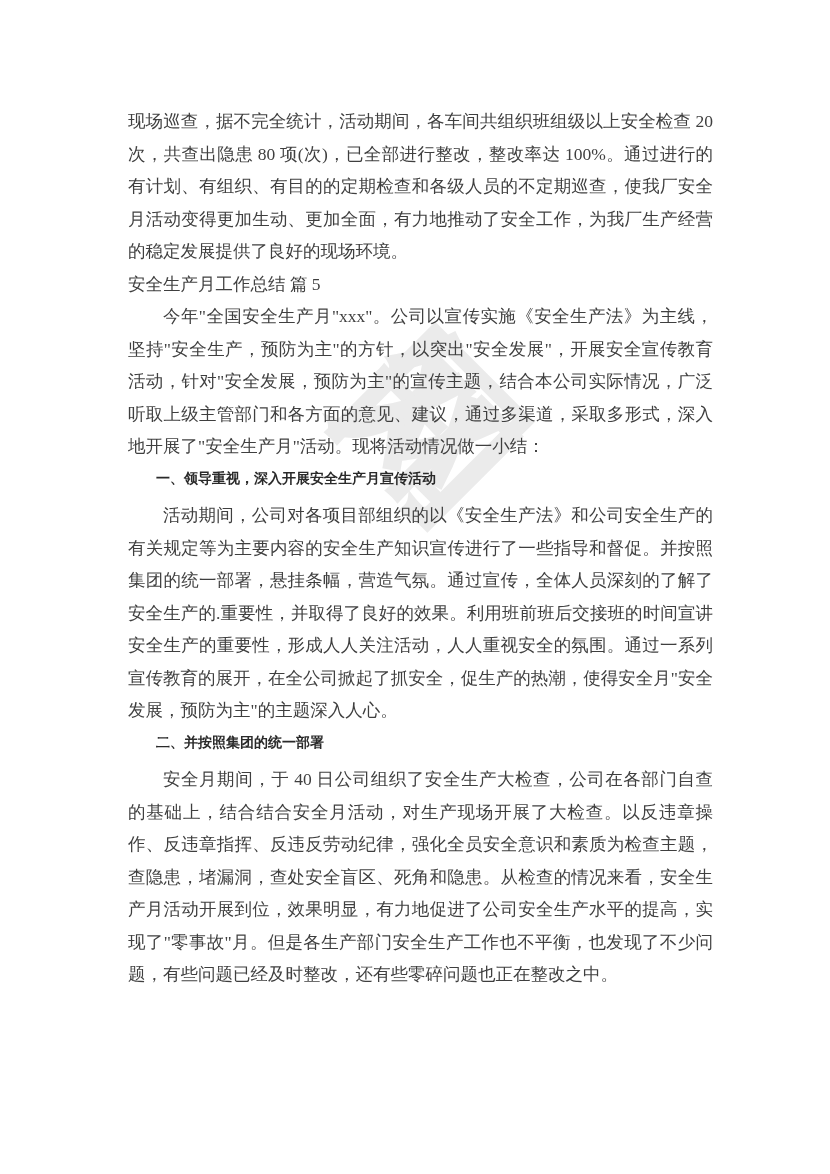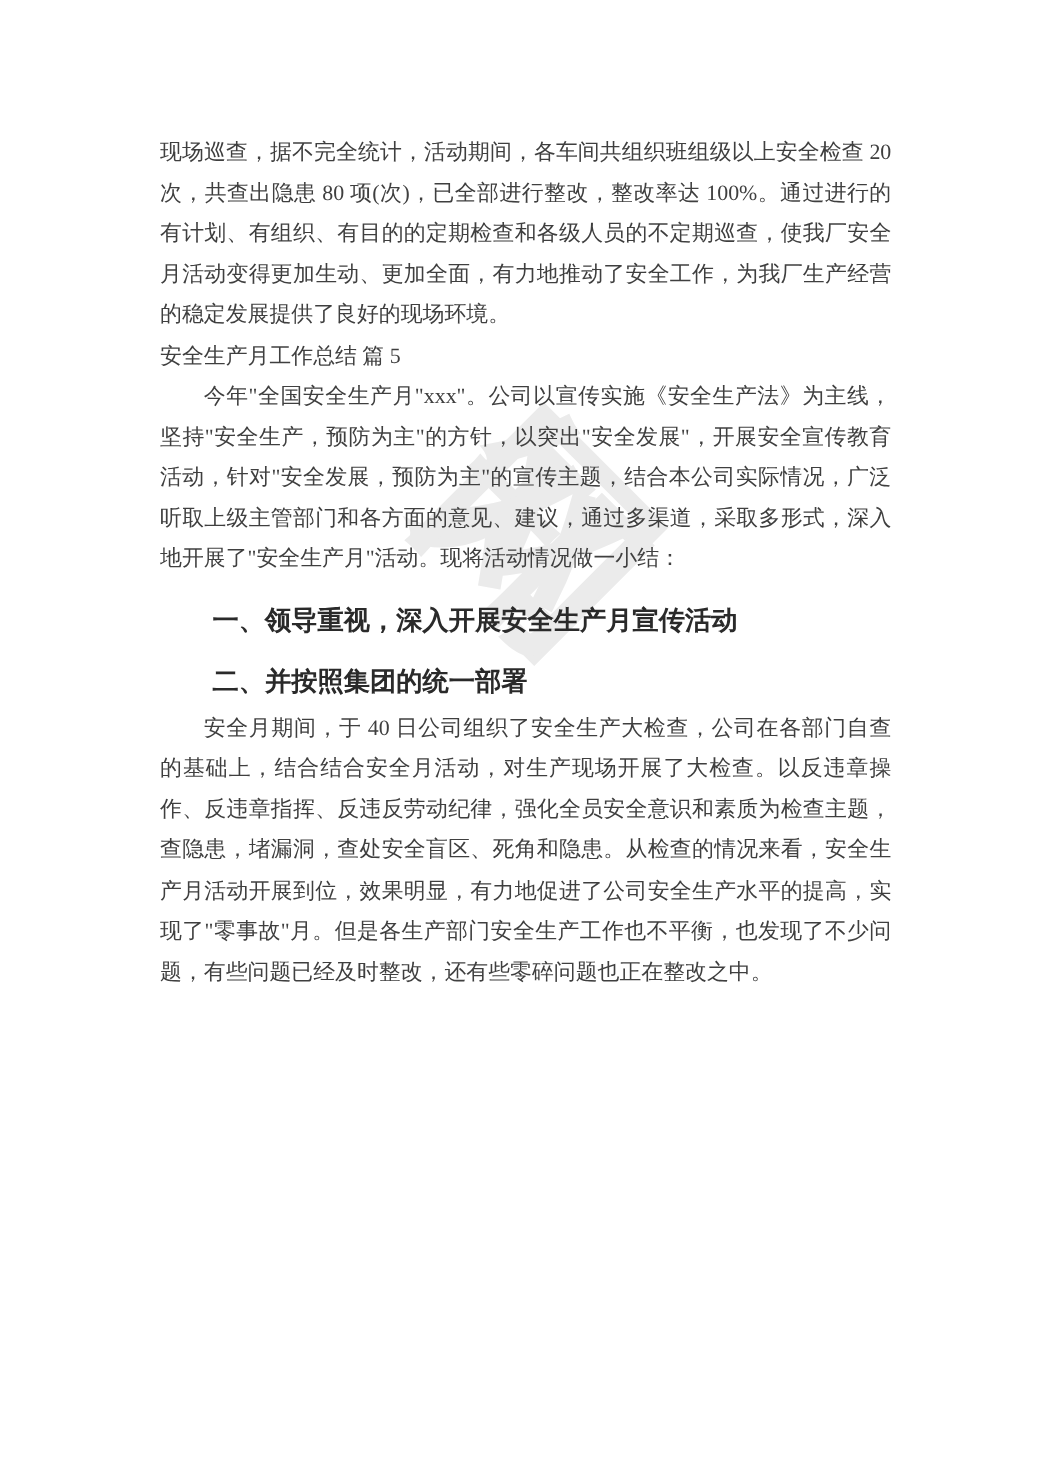--- a/index.html
+++ b/index.html
@@ -28,23 +28,23 @@
     text-justify: inter-ideograph;
   }
   .para {
     margin: 0;
     padding: 0;
   }
   .para.indent {
     text-indent: 2em;
   }
   .heading {
-    margin: 17px 0 4px 0;
+    margin: 0 0 4px 0;
     padding: 0;
-    font-size: 21px;
+    font-size: 14px;
     line-height: 32.5px;
     font-weight: bold;
     color: #2a2a2a;
     text-indent: 2em;
   }
   .watermark {
     position: absolute;
     z-index: 0;
     writing-mode: vertical-rl;
     text-orientation: upright;
@@ -88,19 +88,20 @@
 
     <p class="para">现场巡查，据不完全统计，活动期间，各车间共组织班组级以上安全检查 20 次，共查出隐患 80 项(次)，已全部进行整改，整改率达 100%。通过进行的有计划、有组织、有目的的定期检查和各级人员的不定期巡查，使我厂安全月活动变得更加生动、更加全面，有力地推动了安全工作，为我厂生产经营的稳定发展提供了良好的现场环境。</p>
 
     <p class="para">安全生产月工作总结 篇 5</p>
 
     <p class="para indent">今年"全国安全生产月"xxx"。公司以宣传实施《安全生产法》为主线，坚持"安全生产，预防为主"的方针，以突出"安全发展"，开展安全宣传教育活动，针对"安全发展，预防为主"的宣传主题，结合本公司实际情况，广泛听取上级主管部门和各方面的意见、建议，通过多渠道，采取多形式，深入地开展了"安全生产月"活动。现将活动情况做一小结：</p>
 
     <h2 class="heading">一、领导重视，深入开展安全生产月宣传活动</h2>
 
 
+    <p class="para indent">活动期间，公司对各项目部组织的以《安全生产法》和公司安全生产的有关规定等为主要内容的安全生产知识宣传进行了一些指导和督促。并按照集团的统一部署，悬挂条幅，营造气氛。通过宣传，全体人员深刻的了解了安全生产的.重要性，并取得了良好的效果。利用班前班后交接班的时间宣讲安全生产的重要性，形成人人关注活动，人人重视安全的氛围。通过一系列宣传教育的展开，在全公司掀起了抓安全，促生产的热潮，使得安全月"安全发展，预防为主"的主题深入人心。</p>
 
     <h2 class="heading">二、并按照集团的统一部署</h2>
 
     <p class="para indent">安全月期间，于 40 日公司组织了安全生产大检查，公司在各部门自查的基础上，结合结合安全月活动，对生产现场开展了大检查。以反违章操作、反违章指挥、反违反劳动纪律，强化全员安全意识和素质为检查主题，查隐患，堵漏洞，查处安全盲区、死角和隐患。从检查的情况来看，安全生产月活动开展到位，效果明显，有力地促进了公司安全生产水平的提高，实现了"零事故"月。但是各生产部门安全生产工作也不平衡，也发现了不少问题，有些问题已经及时整改，还有些零碎问题也正在整改之中。</p>
 
   </article>
 </div>
 
 </body></html>

